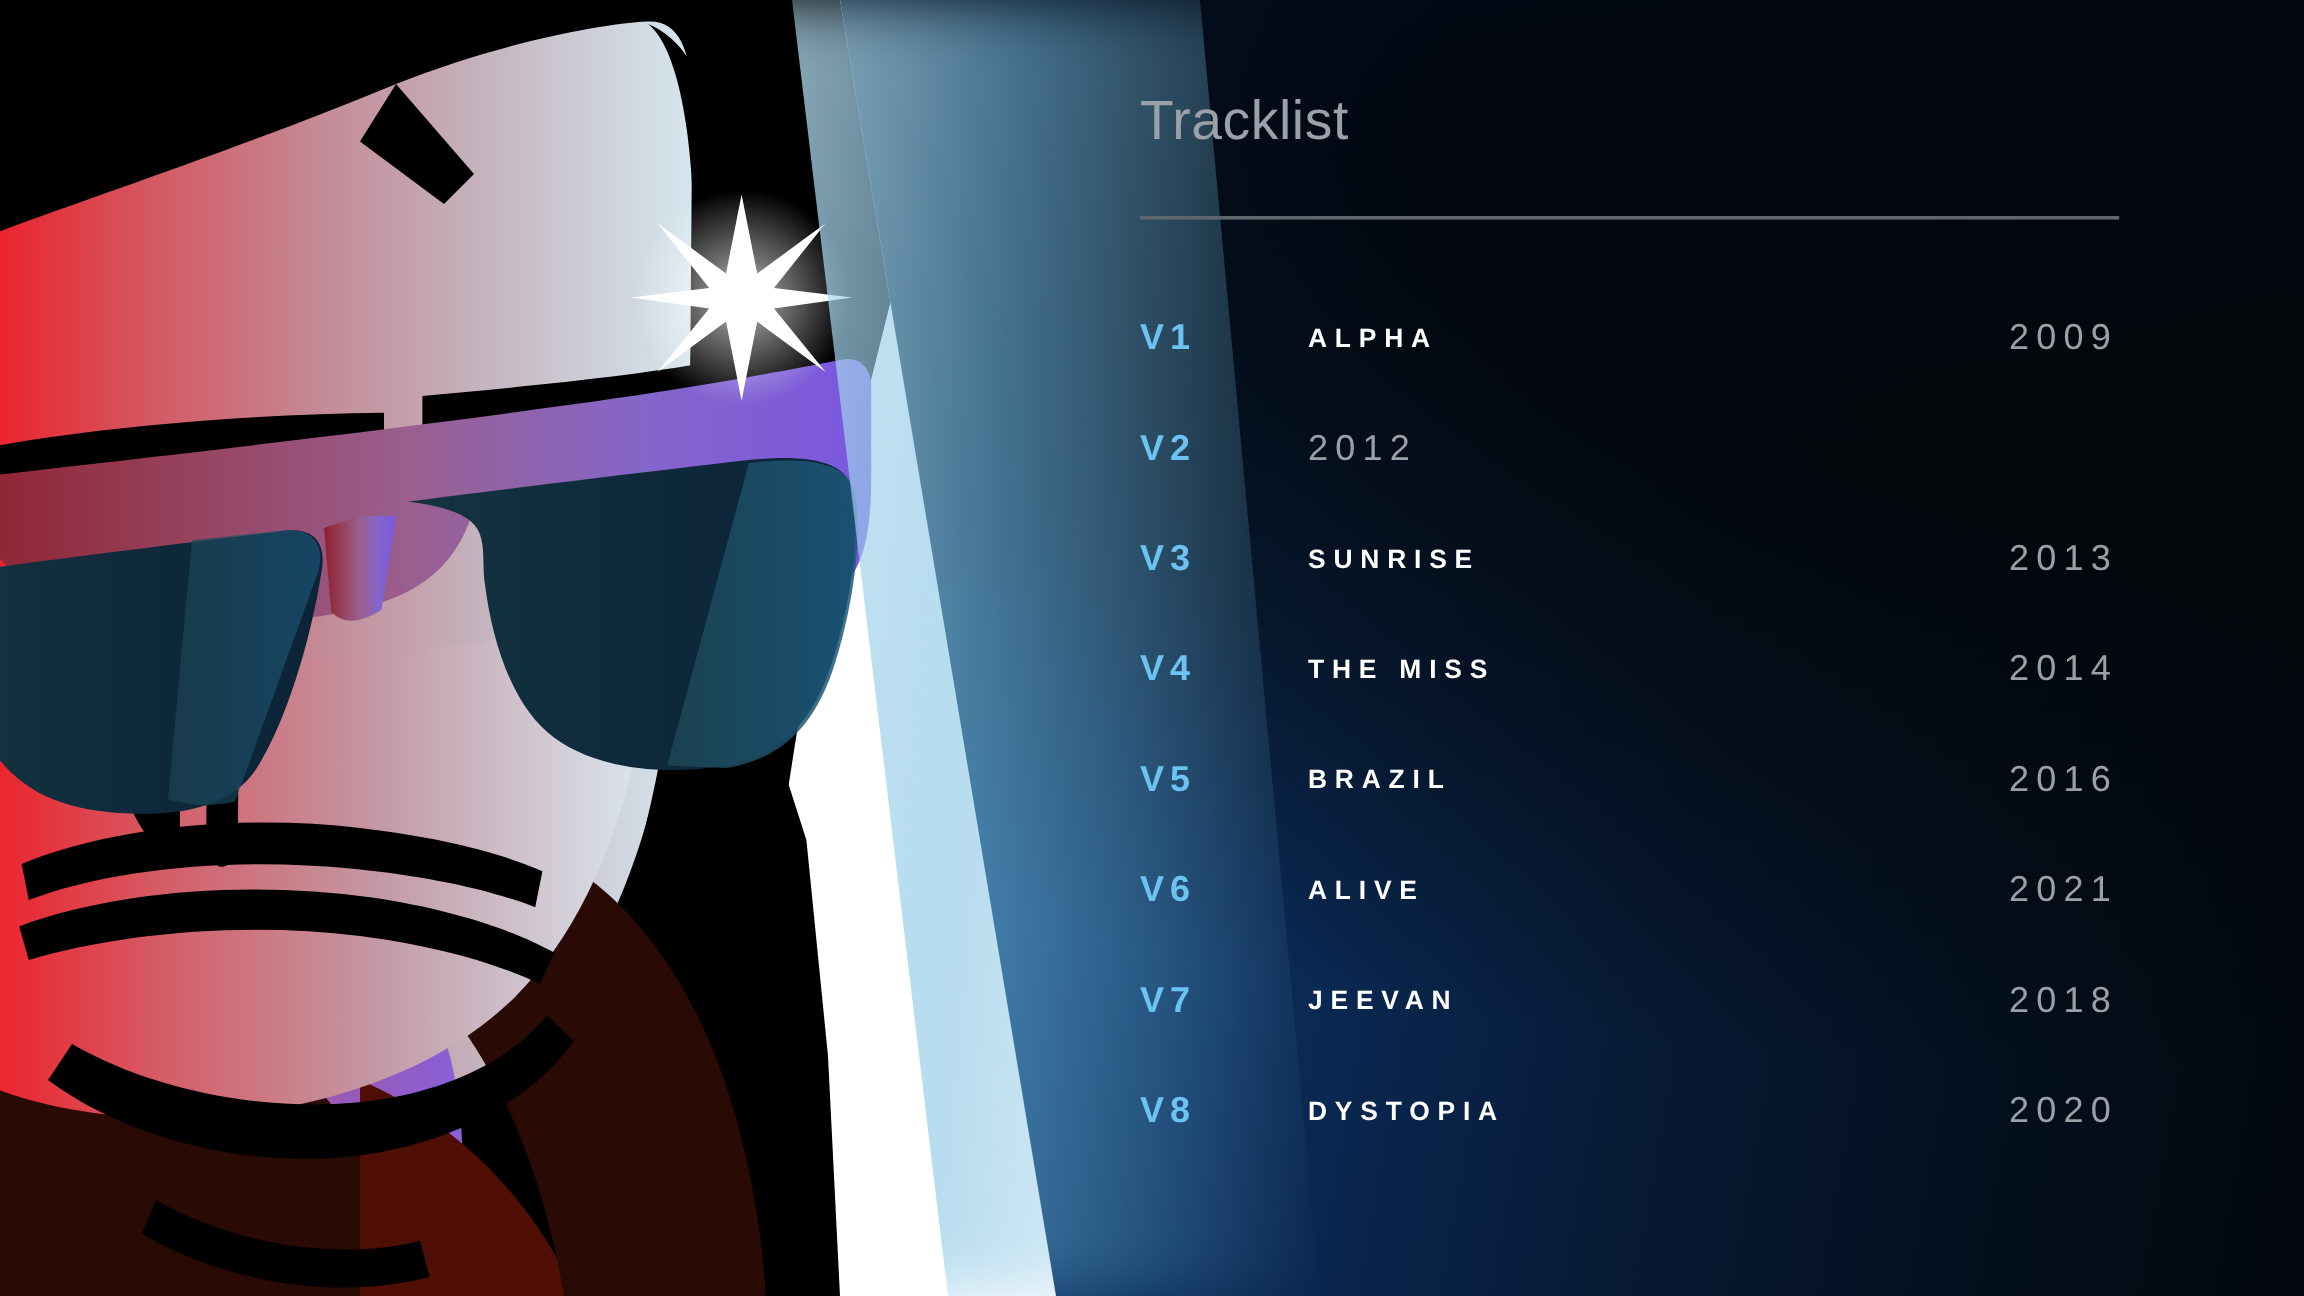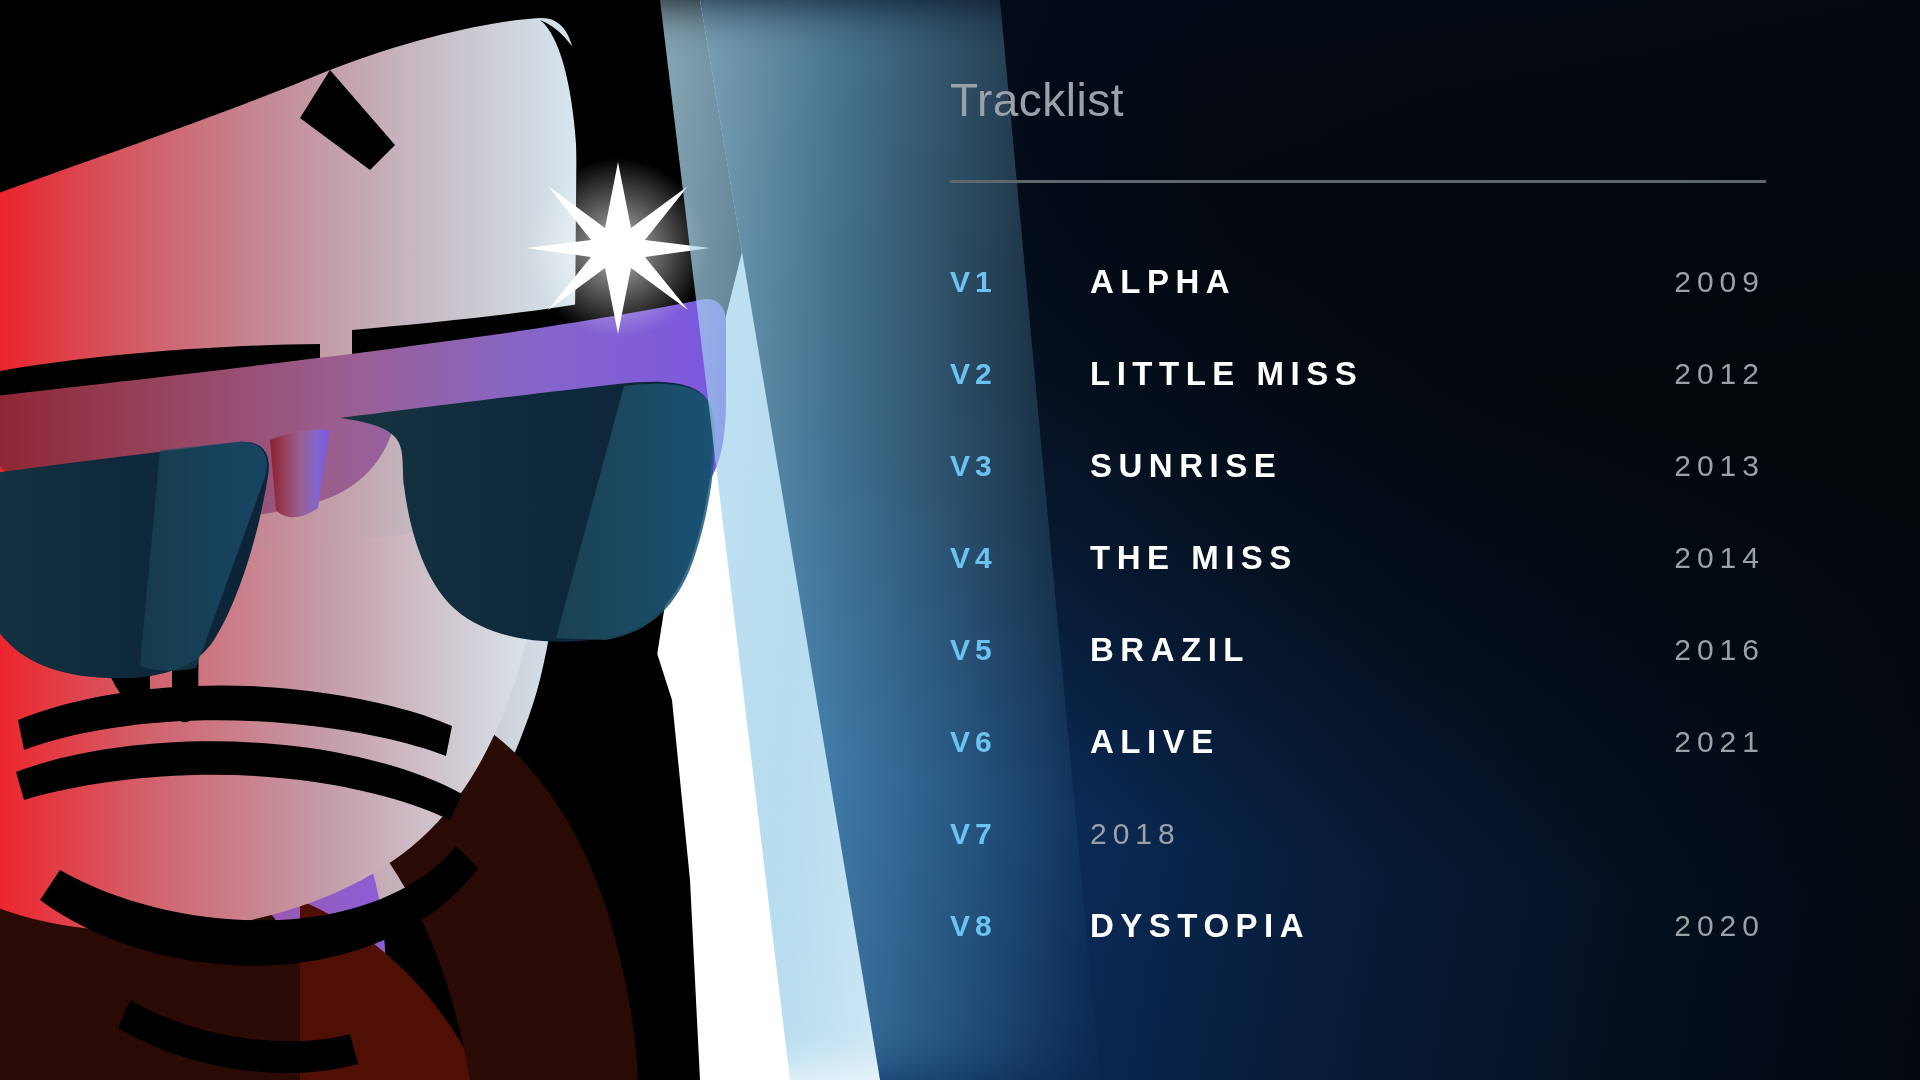--- a/index.html
+++ b/index.html
@@ -82,21 +82,21 @@
   }
   .tk-id{
     width:140px; flex:0 0 140px;
     font-size:30px; font-weight:700;
     letter-spacing:5px;
     color:#6cc2f0;
     white-space:nowrap;
   }
   .tk-title{
     flex:1 1 auto;
-    font-size:33px; font-weight:700;
+    font-size:22px; font-weight:700;
     letter-spacing:6.5px;
     color:#ffffff;
     white-space:nowrap;
   }
   .tk-year{
     flex:0 0 auto;
     font-size:30px; font-weight:400;
     letter-spacing:6px;
     color:#9aa0a6;
     text-align:center;
@@ -237,21 +237,20 @@
     <div class="tracklist">
 
       <div class="track-row">
         <span class="tk-id">V1</span>
         <span class="tk-title">ALPHA</span>
         <span class="tk-year">2009</span>
       </div>
 
       <div class="track-row">
         <span class="tk-id">V2</span>
-        <span class="tk-title">LITTLE MISS</span>
         <span class="tk-year">2012</span>
       </div>
 
       <div class="track-row">
         <span class="tk-id">V3</span>
         <span class="tk-title">SUNRISE</span>
         <span class="tk-year">2013</span>
       </div>
 
       <div class="track-row">
@@ -267,20 +266,21 @@
       </div>
 
       <div class="track-row">
         <span class="tk-id">V6</span>
         <span class="tk-title">ALIVE</span>
         <span class="tk-year">2021</span>
       </div>
 
       <div class="track-row">
         <span class="tk-id">V7</span>
+        <span class="tk-title">JEEVAN</span>
         <span class="tk-year">2018</span>
       </div>
 
       <div class="track-row">
         <span class="tk-id">V8</span>
         <span class="tk-title">DYSTOPIA</span>
         <span class="tk-year">2020</span>
       </div>
 
     </div>

